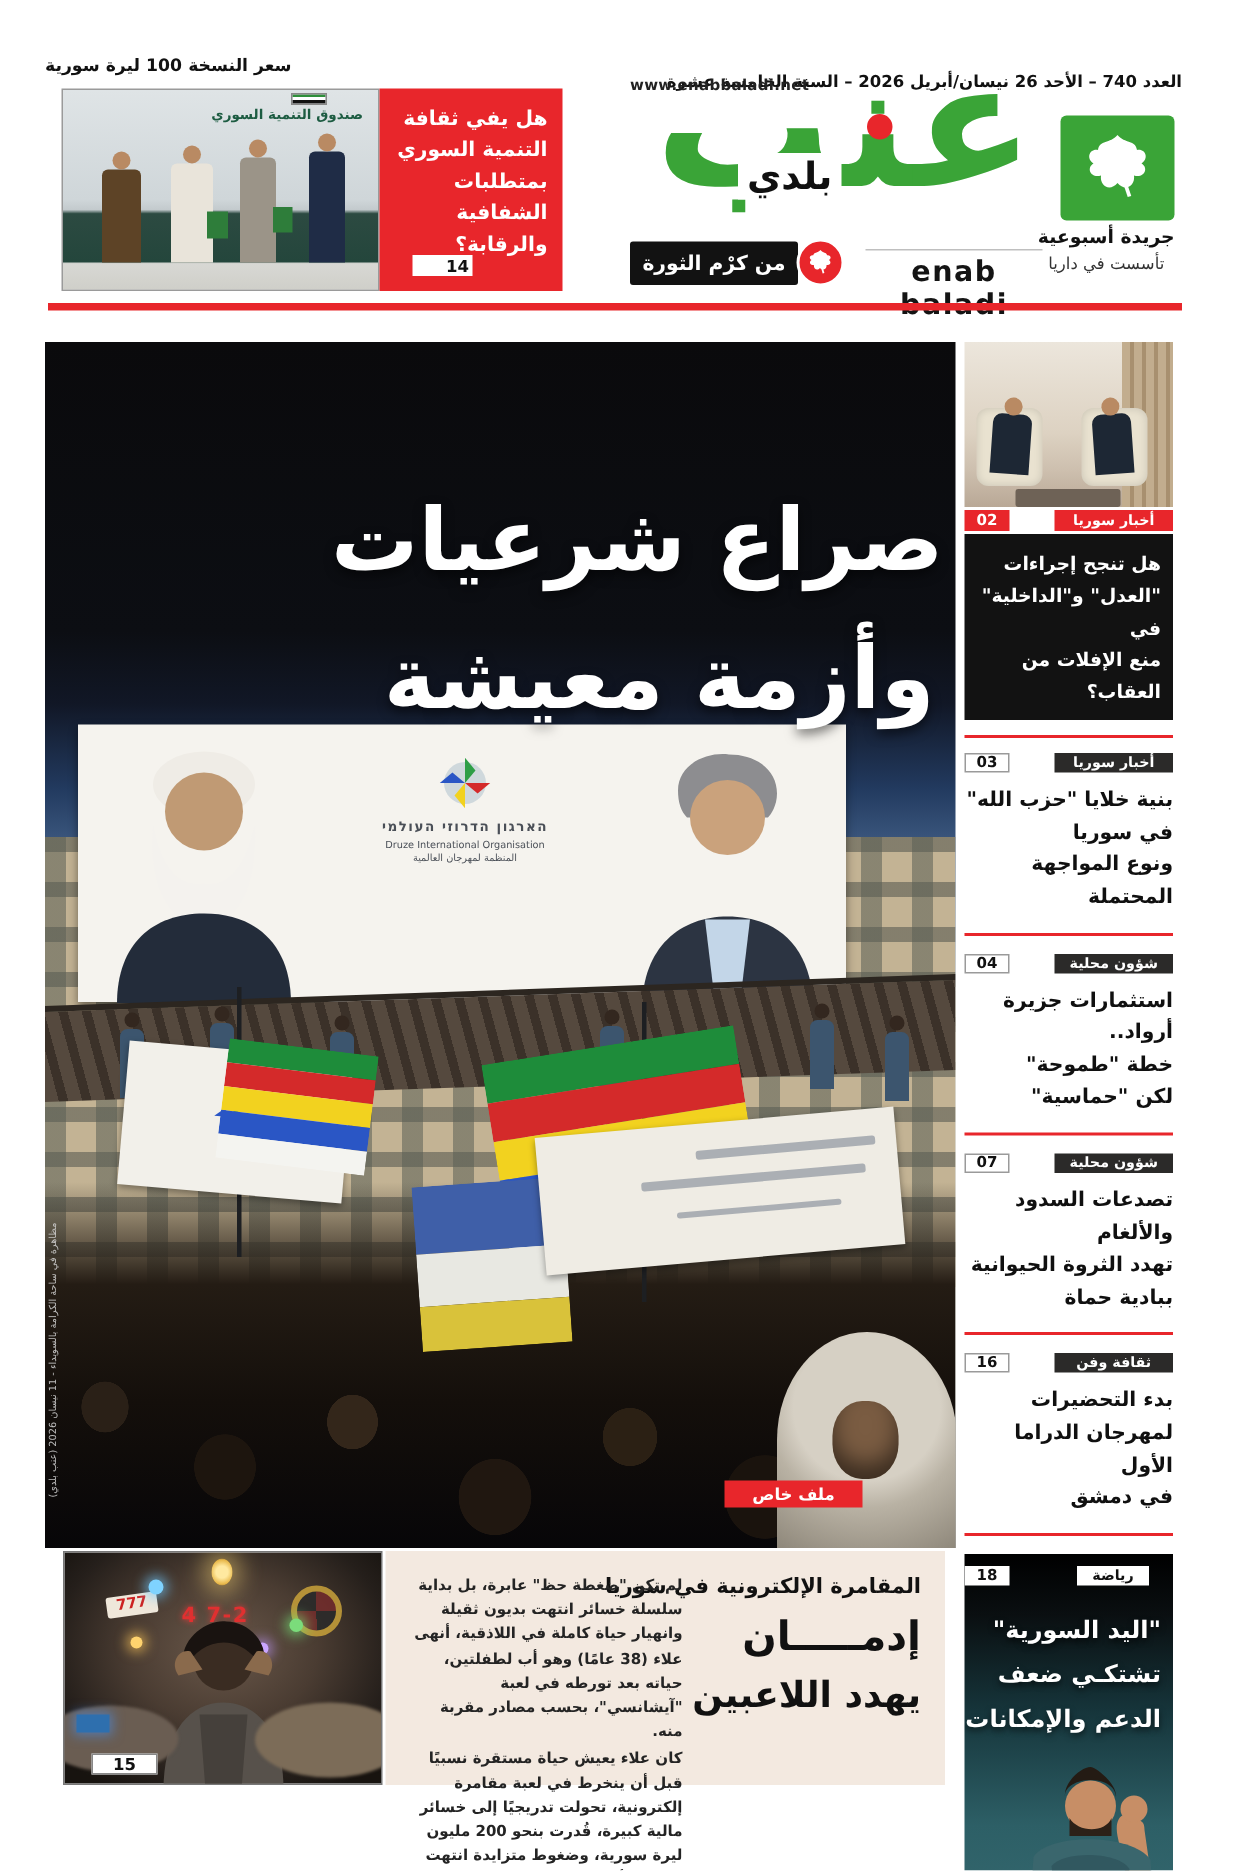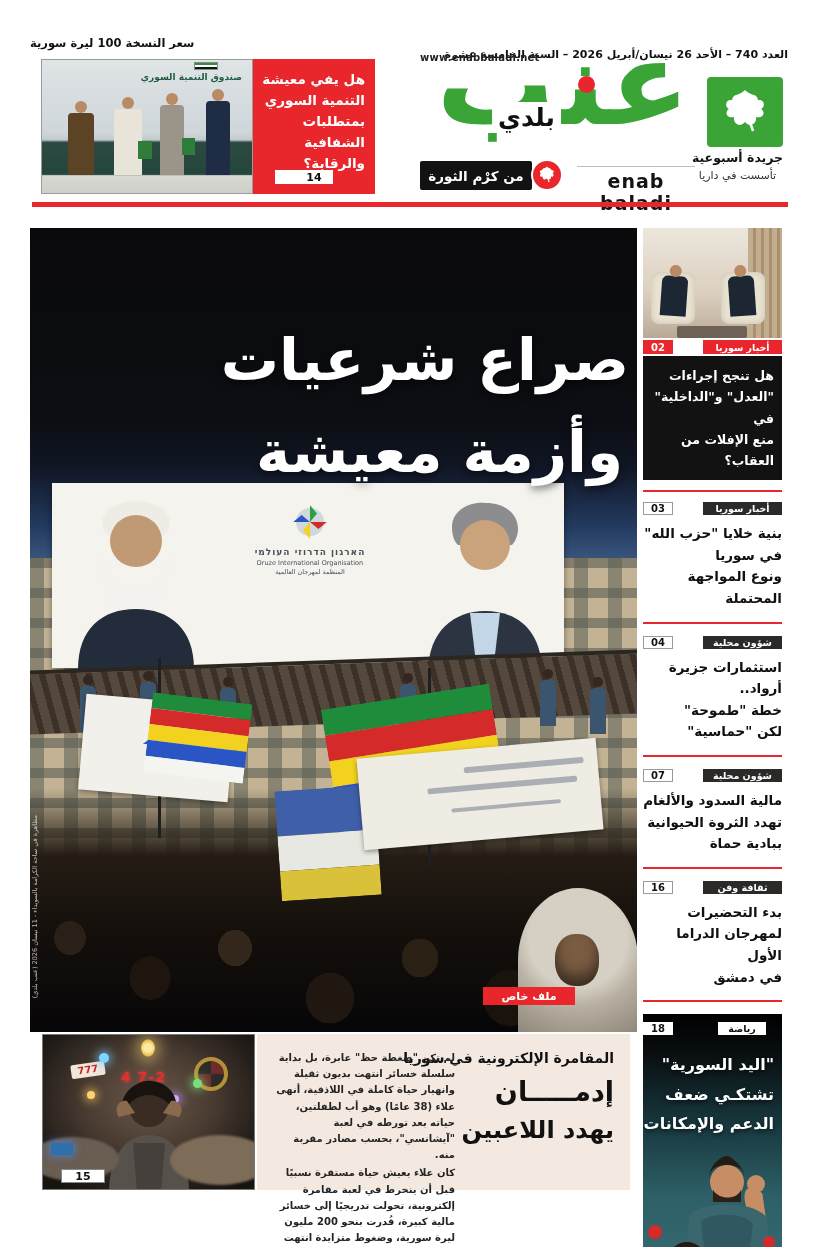--- a/index.html
+++ b/index.html
@@ -29,21 +29,21 @@
 
   
   .top-story { left:41px; top:59px; width:334px; height:135px; display:flex; }
   .ts-photo { position:relative; width:212px; height:135px; border:1px solid #9a9a9a; background:linear-gradient(180deg,#dfe4e6 0%,#cfd6d9 55%,#c3cacd 60%,#2c4a41 62%,#24463c 86%,#d8d8d4 87%,#cfcfc9 100%); overflow:hidden; }
   .ts-banner { position:absolute; right:10px; top:12px; font-size:9px; font-weight:700; color:#1d5c42; }
   .ts-flag { position:absolute; right:34px; top:2px; width:24px; height:8px; background:linear-gradient(180deg,#2f8f3a 33%,#fff 33%,#fff 66%,#111 66%); border:.5px solid #888; }
   .fig { position:absolute; bottom:18px; border-radius:4px 4px 0 0; }
   .fig .head { position:absolute; top:-12px; left:50%; transform:translateX(-50%); width:12px; height:12px; border-radius:50%; background:#b98a63; }
   .ts-red { position:relative; width:122px; height:135px; background:#e8262b; color:#fff; padding:10px 10px 0 8px; }
   .ts-red .hl { font-size:13.5px; font-weight:700; line-height:1.55; text-align:right; }
-  .num-badge-w { position:absolute; bottom:10px; left:22px; width:58px; height:14px; background:#fff; color:#111; font-size:11px; font-weight:700; display:flex; align-items:center; justify-content:center;padding-left:20px; }
+  .num-badge-w { position:absolute; bottom:10px; left:22px; width:40px; height:14px; background:#fff; color:#111; font-size:11px; font-weight:700; display:flex; align-items:center; justify-content:center;padding-left:20px; }
 
   
   .main-photo { left:30px; top:228px; width:607px; height:804px; overflow:hidden;
     background:linear-gradient(180deg,#0a0a0c 0%,#0c0e13 24%,#111726 30%,#223a5f 37%,#49678f 44%,#8198b4 50%,#b6bfc9 54%,#c2c2ba 56%); }
   .clouds { position:absolute; left:0; top:300px; width:607px; height:140px;
     background:radial-gradient(70px 34px at 120px 60px,rgba(240,242,245,.85),transparent 70%),
                radial-gradient(90px 40px at 300px 80px,rgba(225,230,236,.8),transparent 70%),
                radial-gradient(80px 36px at 500px 55px,rgba(235,238,242,.8),transparent 70%); }
   .building { position:absolute; left:0; top:330px; width:607px; height:300px; background:#c3b394;
     background-image:repeating-linear-gradient(90deg,rgba(90,95,85,.55) 0 14px,transparent 14px 34px),
@@ -177,21 +177,21 @@
           <div class="head"></div>
         </div>
       <div class="fig" style="left:164px; width:24px; height:74px; background:#1f2c46;">
           <div class="head"></div>
         </div>
       <div style="position:absolute; left:96px; bottom:34px; width:14px; height:18px; background:#2e7d3a;"></div>
       <div style="position:absolute; left:140px; bottom:38px; width:13px; height:17px; background:#2e7d3a;"></div>
     </div>
     <div class="ts-red rtl">
       <div class="hl">
-        <div>هل يفي معيشة</div>
+        <div>هل يفي ثقافة</div>
         <div>التنمية السوري</div>
         <div>بمتطلبات</div>
         <div>الشفافية والرقابة؟</div>
       </div>
       <div class="num-badge-w">14</div>
     </div>
   </div>
 
   <div class="abs main-photo">
     <div class="clouds"></div>
@@ -332,21 +332,21 @@
       </div>
     </div>
     <div class="divider2"></div>
 
     <div>
       <div class="label-row">
         <div class="nb">07</div>
         <div class="lb rtl">شؤون محلية</div>
       </div>
       <div class="sb-hl rtl">
-        <div>مالية السدود والألغام</div>
+        <div>تصدعات السدود والألغام</div>
         <div>تهدد الثروة الحيوانية</div>
         <div>ببادية حماة</div>
       </div>
     </div>
     <div class="divider2"></div>
 
     <div>
       <div class="label-row">
         <div class="nb">16</div>
         <div class="lb rtl">ثقافة وفن</div>

